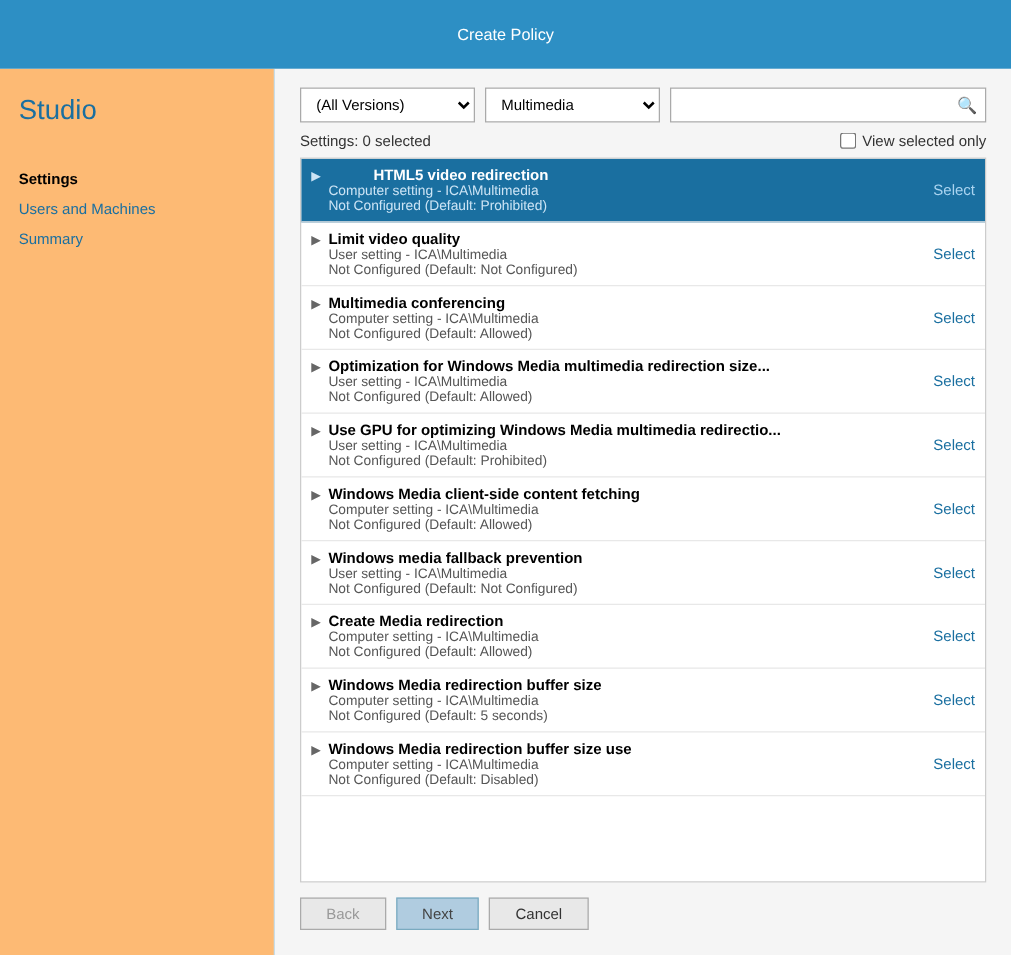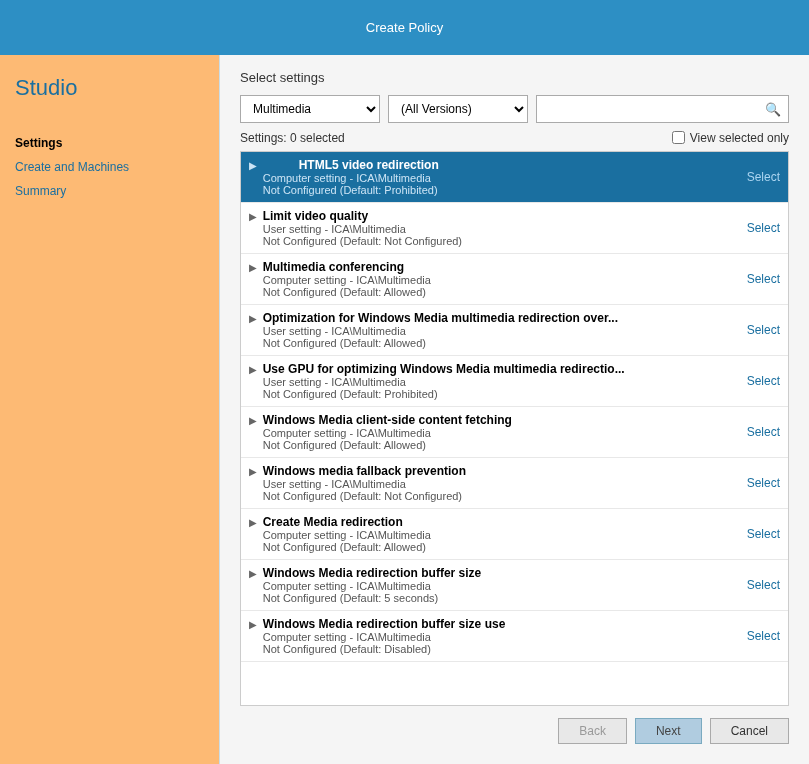--- a/index.html
+++ b/index.html
@@ -185,21 +185,20 @@
       color: #1a6fa0;
       cursor: pointer;
       font-size: 12px;
       text-decoration: none;
       flex-shrink: 0;
       align-self: center;
       margin-left: 8px;
     }
     .footer-buttons {
       display: flex;
-      justify-content: flex-end;
       gap: 8px;
       padding: 12px 0 5px 0;
     }
     .btn {
       padding: 5px 20px;
       font-size: 12px;
       border: 1px solid #aaa;
       cursor: pointer;
       background: #e8e8e8;
       color: #333;
@@ -219,32 +218,31 @@
 
 <div class="window">
   <div class="title-bar">
     <span>Create Policy</span>
   </div>
   <div class="window-body">
     <div class="sidebar">
       <div class="sidebar-logo">Studio</div>
       <ul class="sidebar-nav">
       <li class="active">Settings</li>
-          <li>Create and Machines</li>
+          <li>Users and Machines</li>
           <li>Summary</li>
         </ul>
     </div>
     <div class="main-content">
-      <div class="section-title">Select settings</div>
       <div class="filter-row">
         <select>
-          <option>Multimedia</option>
+          <option>(All Versions)</option>
         </select>
         <select>
-          <option>(All Versions)</option>
+          <option>Multimedia</option>
         </select>
         <div class="search-box">
           <input type="text" style="">
           <span class="search-icon">🔍</span>
         </div>
       </div>
       <div class="settings-info-row">
         <span class="settings-count">Settings: 0 selected</span>
         <div class="view-selected">
           <input type="checkbox" style="">
@@ -275,21 +273,21 @@
             <div class="setting-text">
               <div class="setting-name">Multimedia conferencing</div>
               <div class="setting-sub">Computer setting - ICA\Multimedia</div>
               <div class="setting-status">Not Configured (Default: Allowed)</div>
             </div>
             <a class="select-link" href="#">Select</a>
           </div>
           <div class="setting-item">
             <span class="expand-arrow">▶</span>
             <div class="setting-text">
-              <div class="setting-name">Optimization for Windows Media multimedia redirection over...</div>
+              <div class="setting-name">Optimization for Windows Media multimedia redirection size...</div>
               <div class="setting-sub">User setting - ICA\Multimedia</div>
               <div class="setting-status">Not Configured (Default: Allowed)</div>
             </div>
             <a class="select-link" href="#">Select</a>
           </div>
           <div class="setting-item">
             <span class="expand-arrow">▶</span>
             <div class="setting-text">
               <div class="setting-name">Use GPU for optimizing Windows Media multimedia redirectio...</div>
               <div class="setting-sub">User setting - ICA\Multimedia</div>

